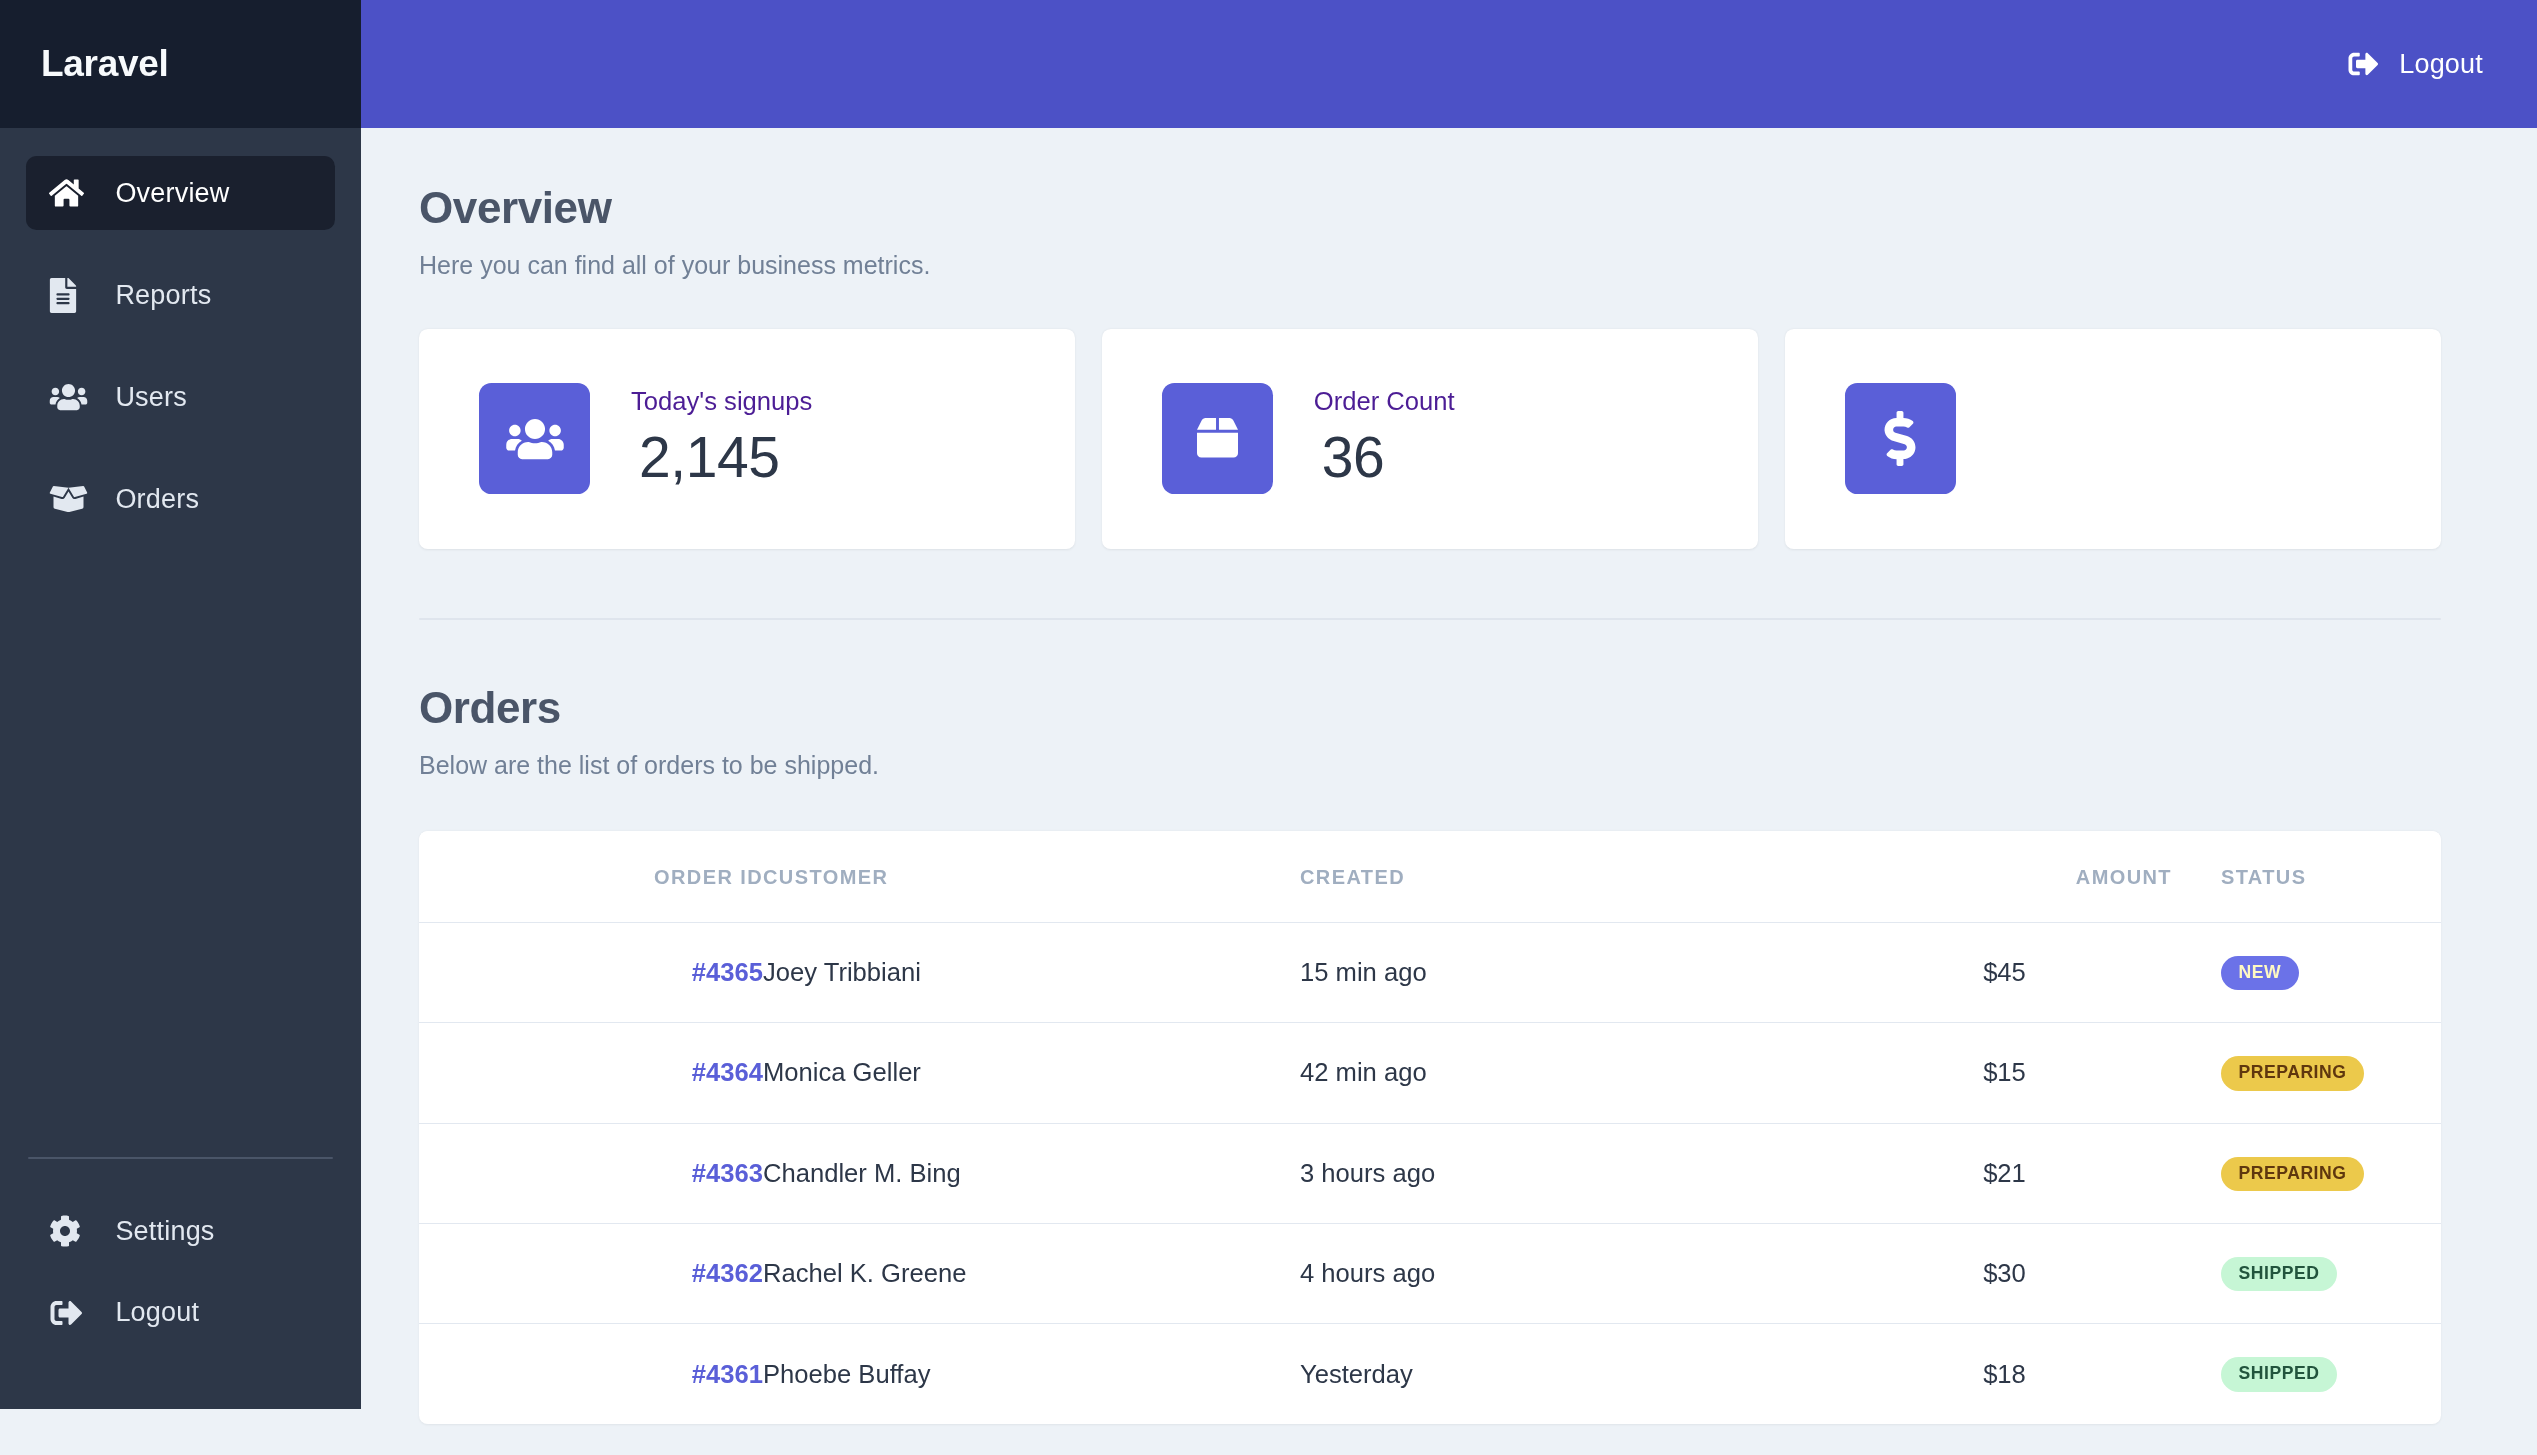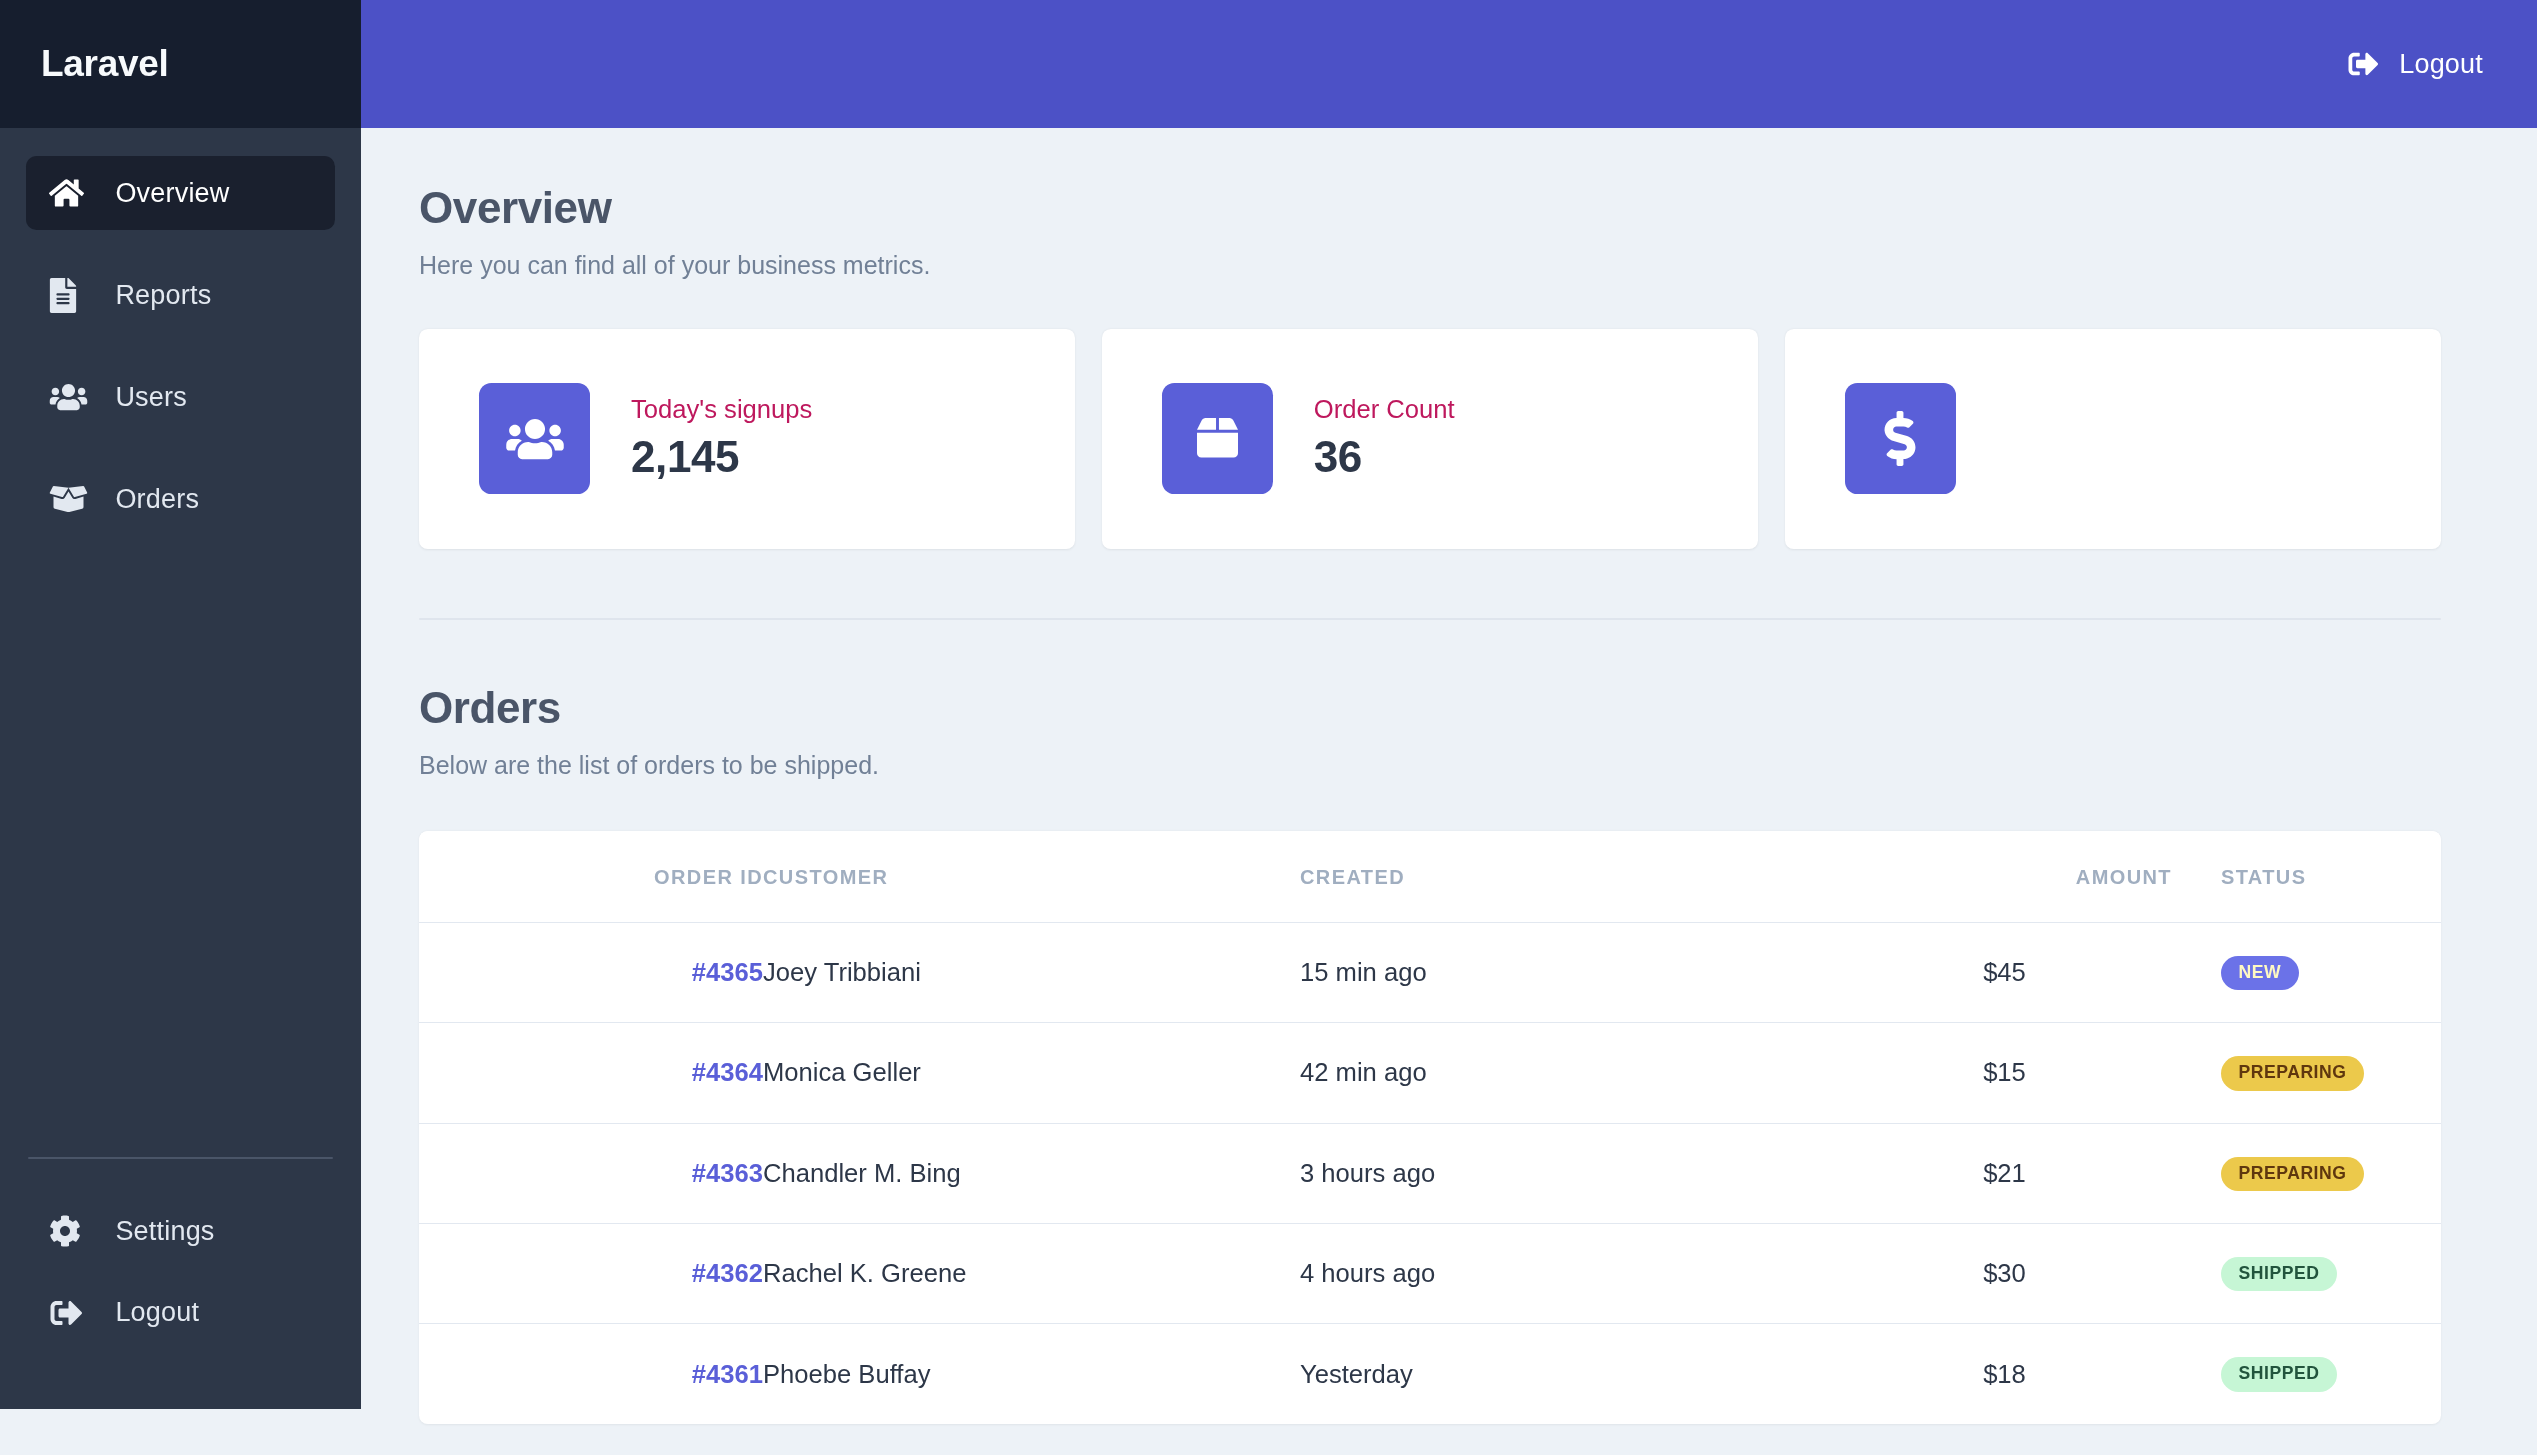--- a/index.html
+++ b/index.html
@@ -148,28 +148,29 @@
     border-radius: 12.3px;
     background: #5a5fd8;
     display: flex;
     align-items: center;
     justify-content: center;
     margin-right: 41px;
   }
   .stat-text { display: flex; flex-direction: column; }
   .stat-label {
     font-size: 25.6px;
-    color: #be185d;
+    color: #4c1d95;
     margin-bottom: 8.8px;
   }
   .stat-value {
-    font-size: 44px;
-    font-weight: 700;
+    font-size: 57px;
+    font-weight: 400;
     color: #2d3748;
     letter-spacing: -0.4px;
+    margin-left: 8px;
   }
 
   .divider {
     height: 2.6px;
     background: #dfe5ed;
     margin: 69px 0 0 0;
     border-radius: 1.8px;
   }
 
   .orders-head { margin-top: 63px; }

